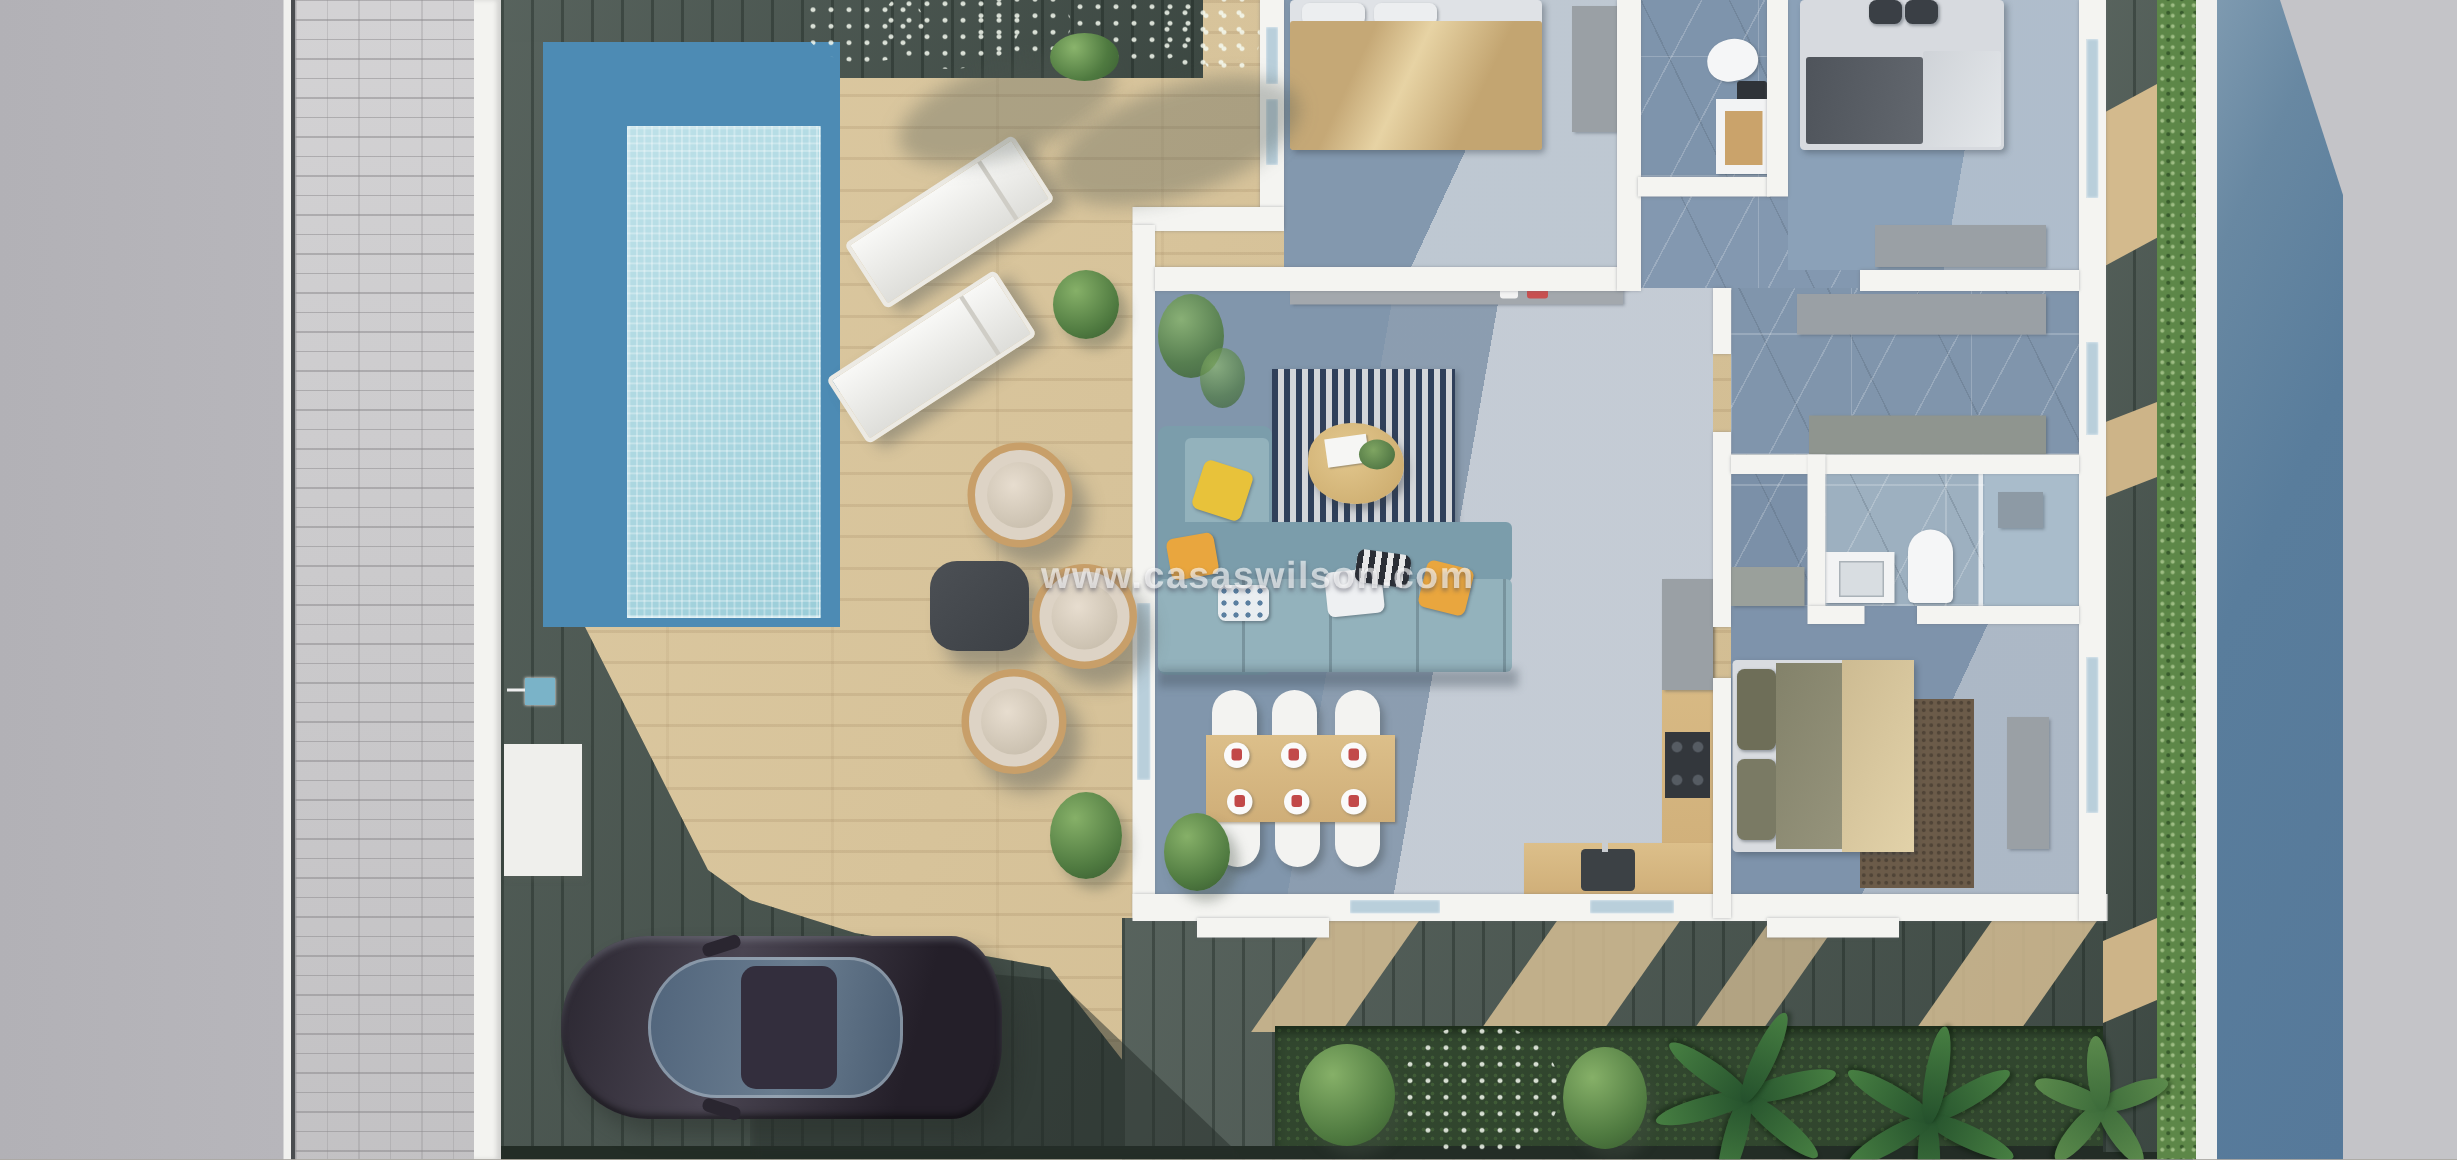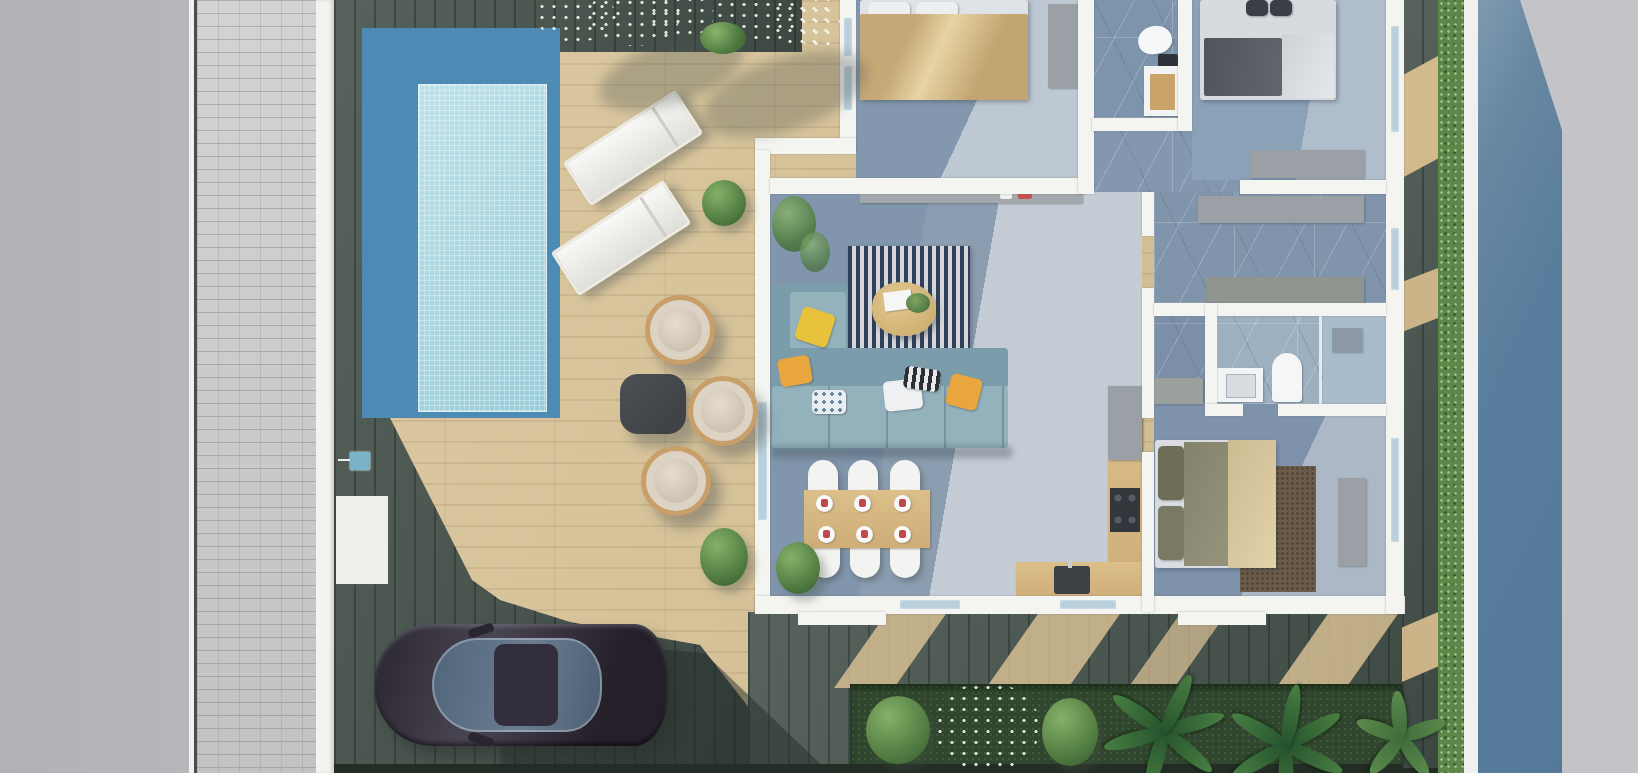--- a/index.html
+++ b/index.html
@@ -299,14 +299,15 @@
     <div class="leaf" style="transform:rotate(280deg);"></div>
   </div>
   <div class="abs" style="left:1398px;top:730px;width:0;height:0;">
     <div class="leaf" style="width:50px;transform:rotate(-20deg);background:linear-gradient(90deg,#3c6b3a,#5b8a4c);"></div>
     <div class="leaf" style="width:50px;transform:rotate(55deg);background:linear-gradient(90deg,#3c6b3a,#5b8a4c);"></div>
     <div class="leaf" style="width:50px;transform:rotate(130deg);background:linear-gradient(90deg,#3c6b3a,#5b8a4c);"></div>
     <div class="leaf" style="width:50px;transform:rotate(200deg);background:linear-gradient(90deg,#3c6b3a,#5b8a4c);"></div>
     <div class="leaf" style="width:50px;transform:rotate(265deg);background:linear-gradient(90deg,#3c6b3a,#5b8a4c);"></div>
   </div>
 
+  <div class="abs watermark" style="left:694px;top:370px;">www.casaswilson.com</div>
 
 </div>
 
 </body></html>

